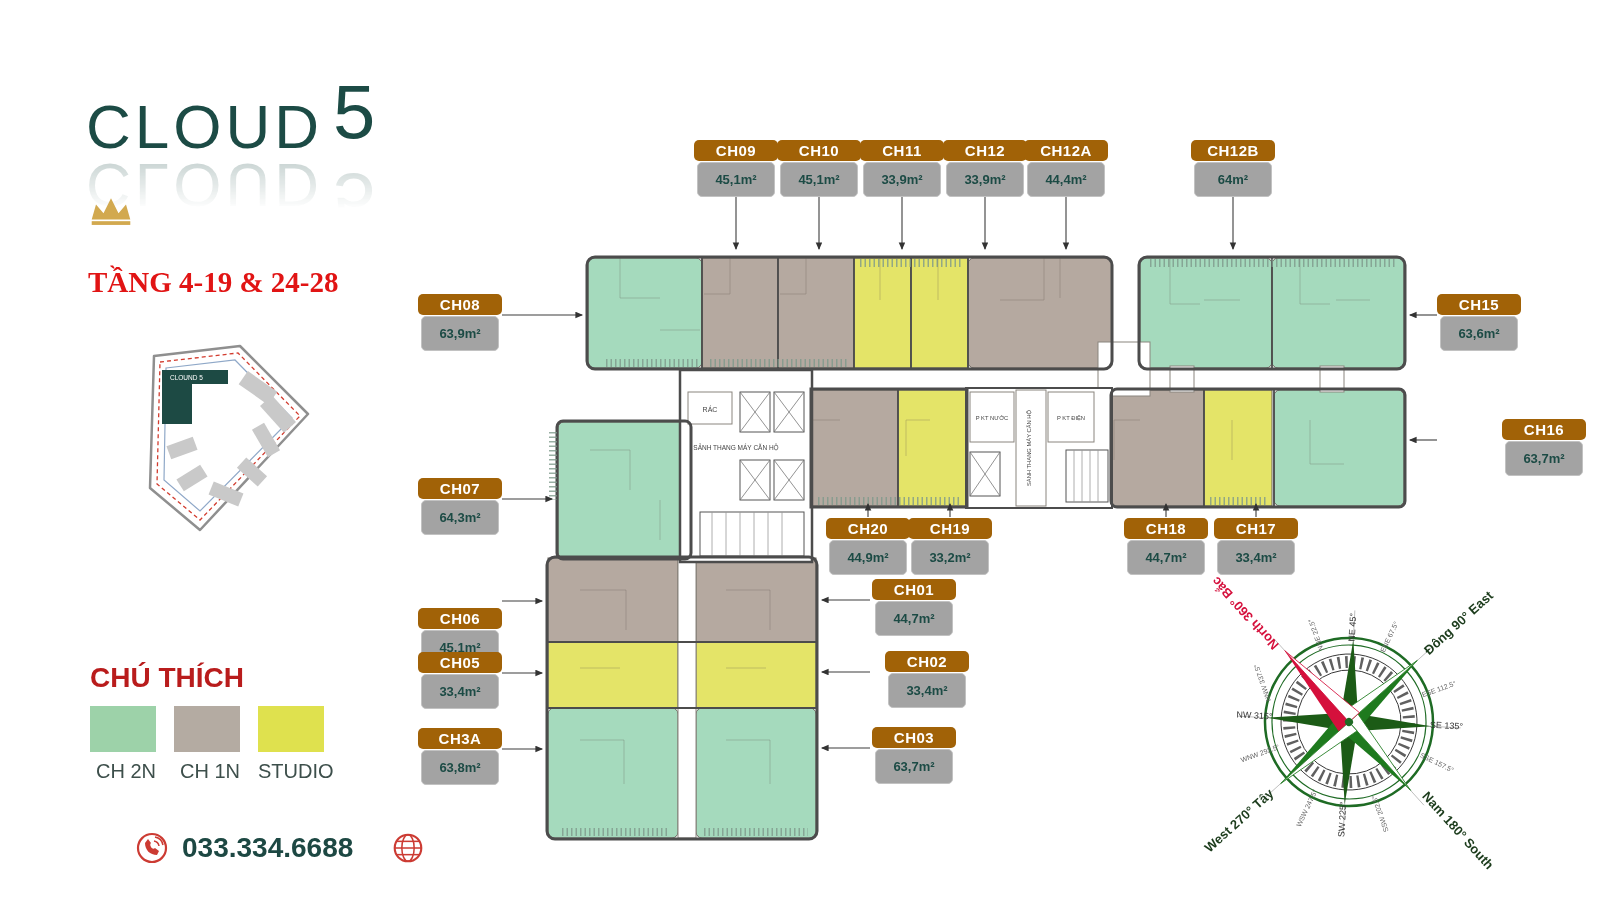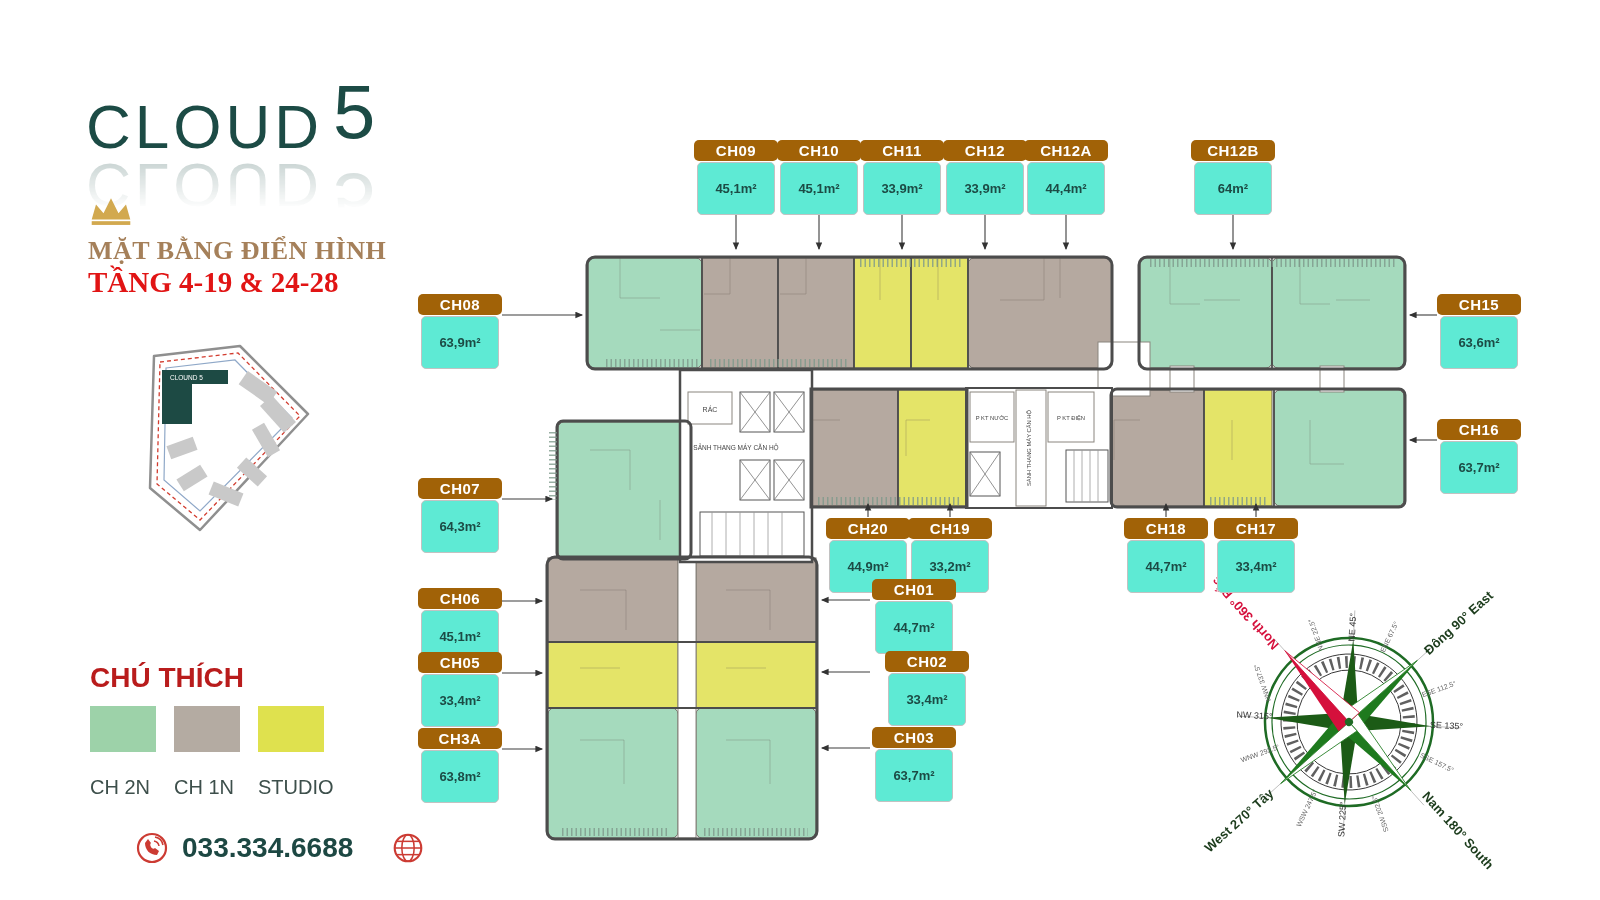--- a/index.html
+++ b/index.html
@@ -22,48 +22,47 @@
   .sub-red{position:absolute;left:88px;top:266px;font-family:"Liberation Serif",serif;
         font-weight:700;font-size:29px;color:#e11414;}
   .main-title{position:absolute;left:560px;top:70px;width:600px;text-align:center;
         font-size:34px;font-weight:800;color:#ab8756;letter-spacing:1.5px;}
   
   .legend-title{position:absolute;left:90px;top:662px;font-size:28px;font-weight:800;color:#b91c1c;}
   .legend-row{position:absolute;left:90px;top:706px;display:flex;gap:18px;}
   .leg-item{width:66px;}
   .leg-sw{width:66px;height:46px;}
   .sw-g{background:#9dd2a9;} .sw-b{background:#b4aba2;} .sw-y{background:#dfe14e;}
-  .leg-lab{margin-top:24px;font-size:20px;color:#3d4f4b;text-align:left;white-space:nowrap;}
+  .leg-lab{margin-top:8px;font-size:20px;color:#3d4f4b;text-align:right;white-space:nowrap;}
   
   .contact{position:absolute;left:132px;top:828px;display:flex;align-items:center;gap:10px;}
   .contact .txt{font-size:28px;font-weight:800;color:#1d4843;}
   .contact .gap{width:16px;}
   
   .callout{position:absolute;width:84px;text-align:center;z-index:3;}
   .callout .tag{background:#a16207;color:#fff;font-weight:700;font-size:15px;
         border-radius:5px;padding:2px 0;letter-spacing:.5px;}
-  .callout .area{background:#5eead4;border:1px solid #c2c2c2;border-radius:5px;color:#1c4b45;
-        font-weight:700;font-size:13px;margin:1px 3px 0 3px;padding:18px 0;}
+  .callout .area{background:#a3a3a3;border:1px solid #c2c2c2;border-radius:5px;color:#1c4b45;
+        font-weight:700;font-size:13px;margin:1px 3px 0 3px;padding:9px 0;}
   svg text{font-family:"Liberation Sans",sans-serif;}
   .plan-svg{position:absolute;left:0;top:0;z-index:1;}
 </style>
 </head>
 <body>
 
 <div class="page">
 
 
   <div class="logo"><span class="word">CLOUD</span><span class="num">5</span></div>
   <div class="logo-reflect"><span class="word">CLOUD</span><span class="num">5</span></div>
 
   <svg class="crown" width="46" height="30" viewBox="0 0 40 28">
     <path d="M2,22 L6,8 L13,16 L20,2 L27,16 L34,8 L38,22 Z" fill="#d2a94f"></path>
     <rect x="2" y="23.5" width="36" height="3.5" fill="#d2a94f"></rect>
   </svg>
-  <div class="sub-gold">MẶT BẰNG ĐIỂN HÌNH</div>
   <div class="sub-red">TẦNG 4-19 &amp; 24-28</div>
 
   <div class="legend-title">CHÚ THÍCH</div>
   <div class="legend-row">
     <div class="leg-item">
       <div class="leg-sw sw-g"></div>
       <div class="leg-lab">CH 2N</div>
     </div>
     <div class="leg-item">
       <div class="leg-sw sw-b"></div>
@@ -346,29 +345,29 @@
       <div class="area">64m²</div>
     </div>
   <div class="callout" style="left:418px;top:294px">
       <div class="tag">CH08</div>
       <div class="area">63,9m²</div>
     </div>
   <div class="callout" style="left:1437px;top:294px">
       <div class="tag">CH15</div>
       <div class="area">63,6m²</div>
     </div>
-  <div class="callout" style="left:1437px;top:419px">
+  <div class="callout" style="left:1502px;top:419px">
       <div class="tag">CH16</div>
       <div class="area">63,7m²</div>
     </div>
   <div class="callout" style="left:418px;top:478px">
       <div class="tag">CH07</div>
       <div class="area">64,3m²</div>
     </div>
-  <div class="callout" style="left:418px;top:588px">
+  <div class="callout" style="left:418px;top:608px">
       <div class="tag">CH06</div>
       <div class="area">45,1m²</div>
     </div>
   <div class="callout" style="left:418px;top:652px">
       <div class="tag">CH05</div>
       <div class="area">33,4m²</div>
     </div>
   <div class="callout" style="left:418px;top:728px">
       <div class="tag">CH3A</div>
       <div class="area">63,8m²</div>

